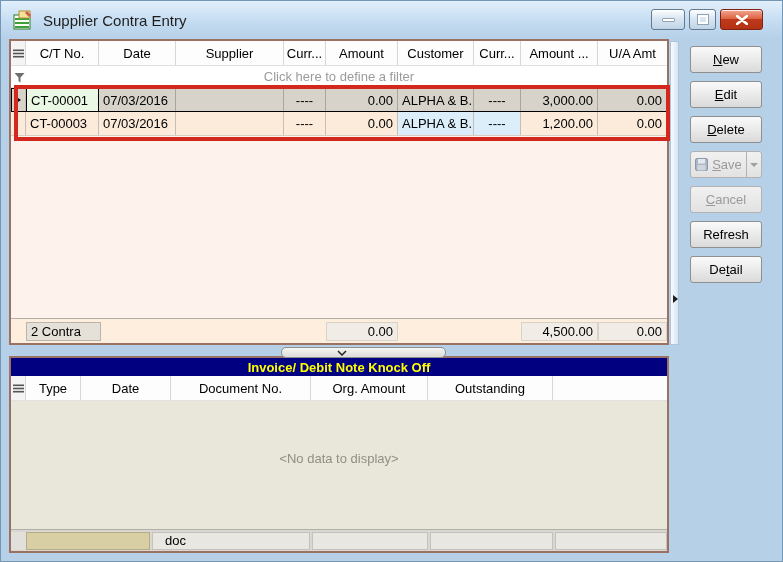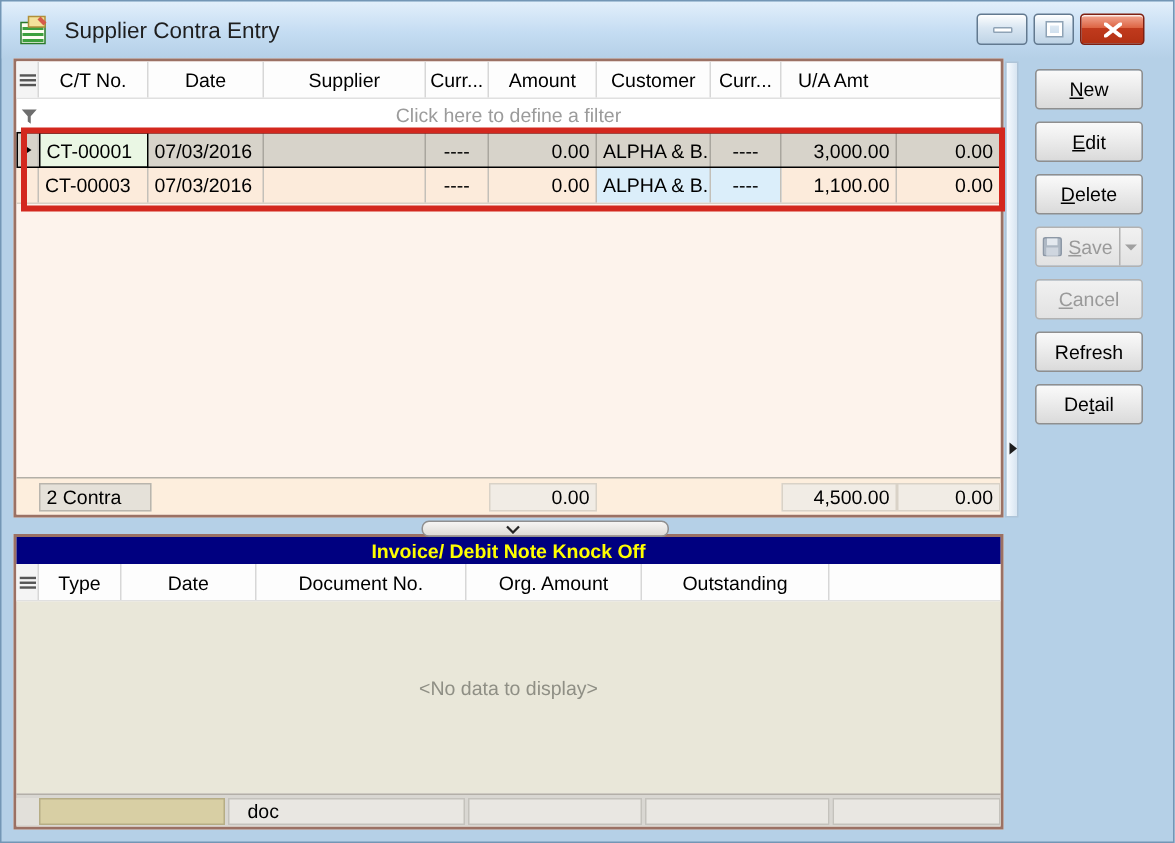--- a/index.html
+++ b/index.html
@@ -182,20 +182,21 @@
             <rect y="7.9" width="11" height="1.6" fill="#555"></rect>
           </svg>
       </div>
       <div class="hdr-cell tc1">C/T No.</div>
       <div class="hdr-cell tc2">Date</div>
       <div class="hdr-cell tc3">Supplier</div>
       <div class="hdr-cell tc4">Curr...</div>
       <div class="hdr-cell tc5">Amount</div>
       <div class="hdr-cell tc6">Customer</div>
       <div class="hdr-cell tc7">Curr...</div>
+      <div class="hdr-cell tc8">Amount ...</div>
       <div class="hdr-cell tc9">U/A Amt</div>
     </div>
 
     <div class="filter-row">
       <span class="funnel">
         <svg width="11" height="11" viewBox="0 0 11 11">
             <path d="M0.5 1 h10 l-4 4.5 v5 l-2 -1.5 v-3.5 z" fill="#6e6e6e"></path>
           </svg>
       </span>
       <span class="prompt">Click here to define a filter</span>
@@ -218,21 +219,21 @@
 
     <div class="data-row row-alt">
       <div class="ind-col"></div>
       <div class="cell tc1">CT-00003</div>
       <div class="cell tc2">07/03/2016</div>
       <div class="cell tc3"></div>
       <div class="cell tc4 ctr">----</div>
       <div class="cell tc5 num">0.00</div>
       <div class="cell tc6 cell-blue">ALPHA &amp; B...</div>
       <div class="cell tc7 ctr cell-blue">----</div>
-      <div class="cell tc8 num">1,100.00</div>
+      <div class="cell tc8 num">1,200.00</div>
       <div class="cell tc9 num">0.00</div>
     </div>
 
     <div class="grid-fill"></div>
 
     <div class="tg-footer">
       <div class="spacer"></div>
       <div class="foot-cell count-cell">2 Contra</div>
       <div class="foot-cell fv1">0.00</div>
       <div class="foot-cell fv2">4,500.00</div>

